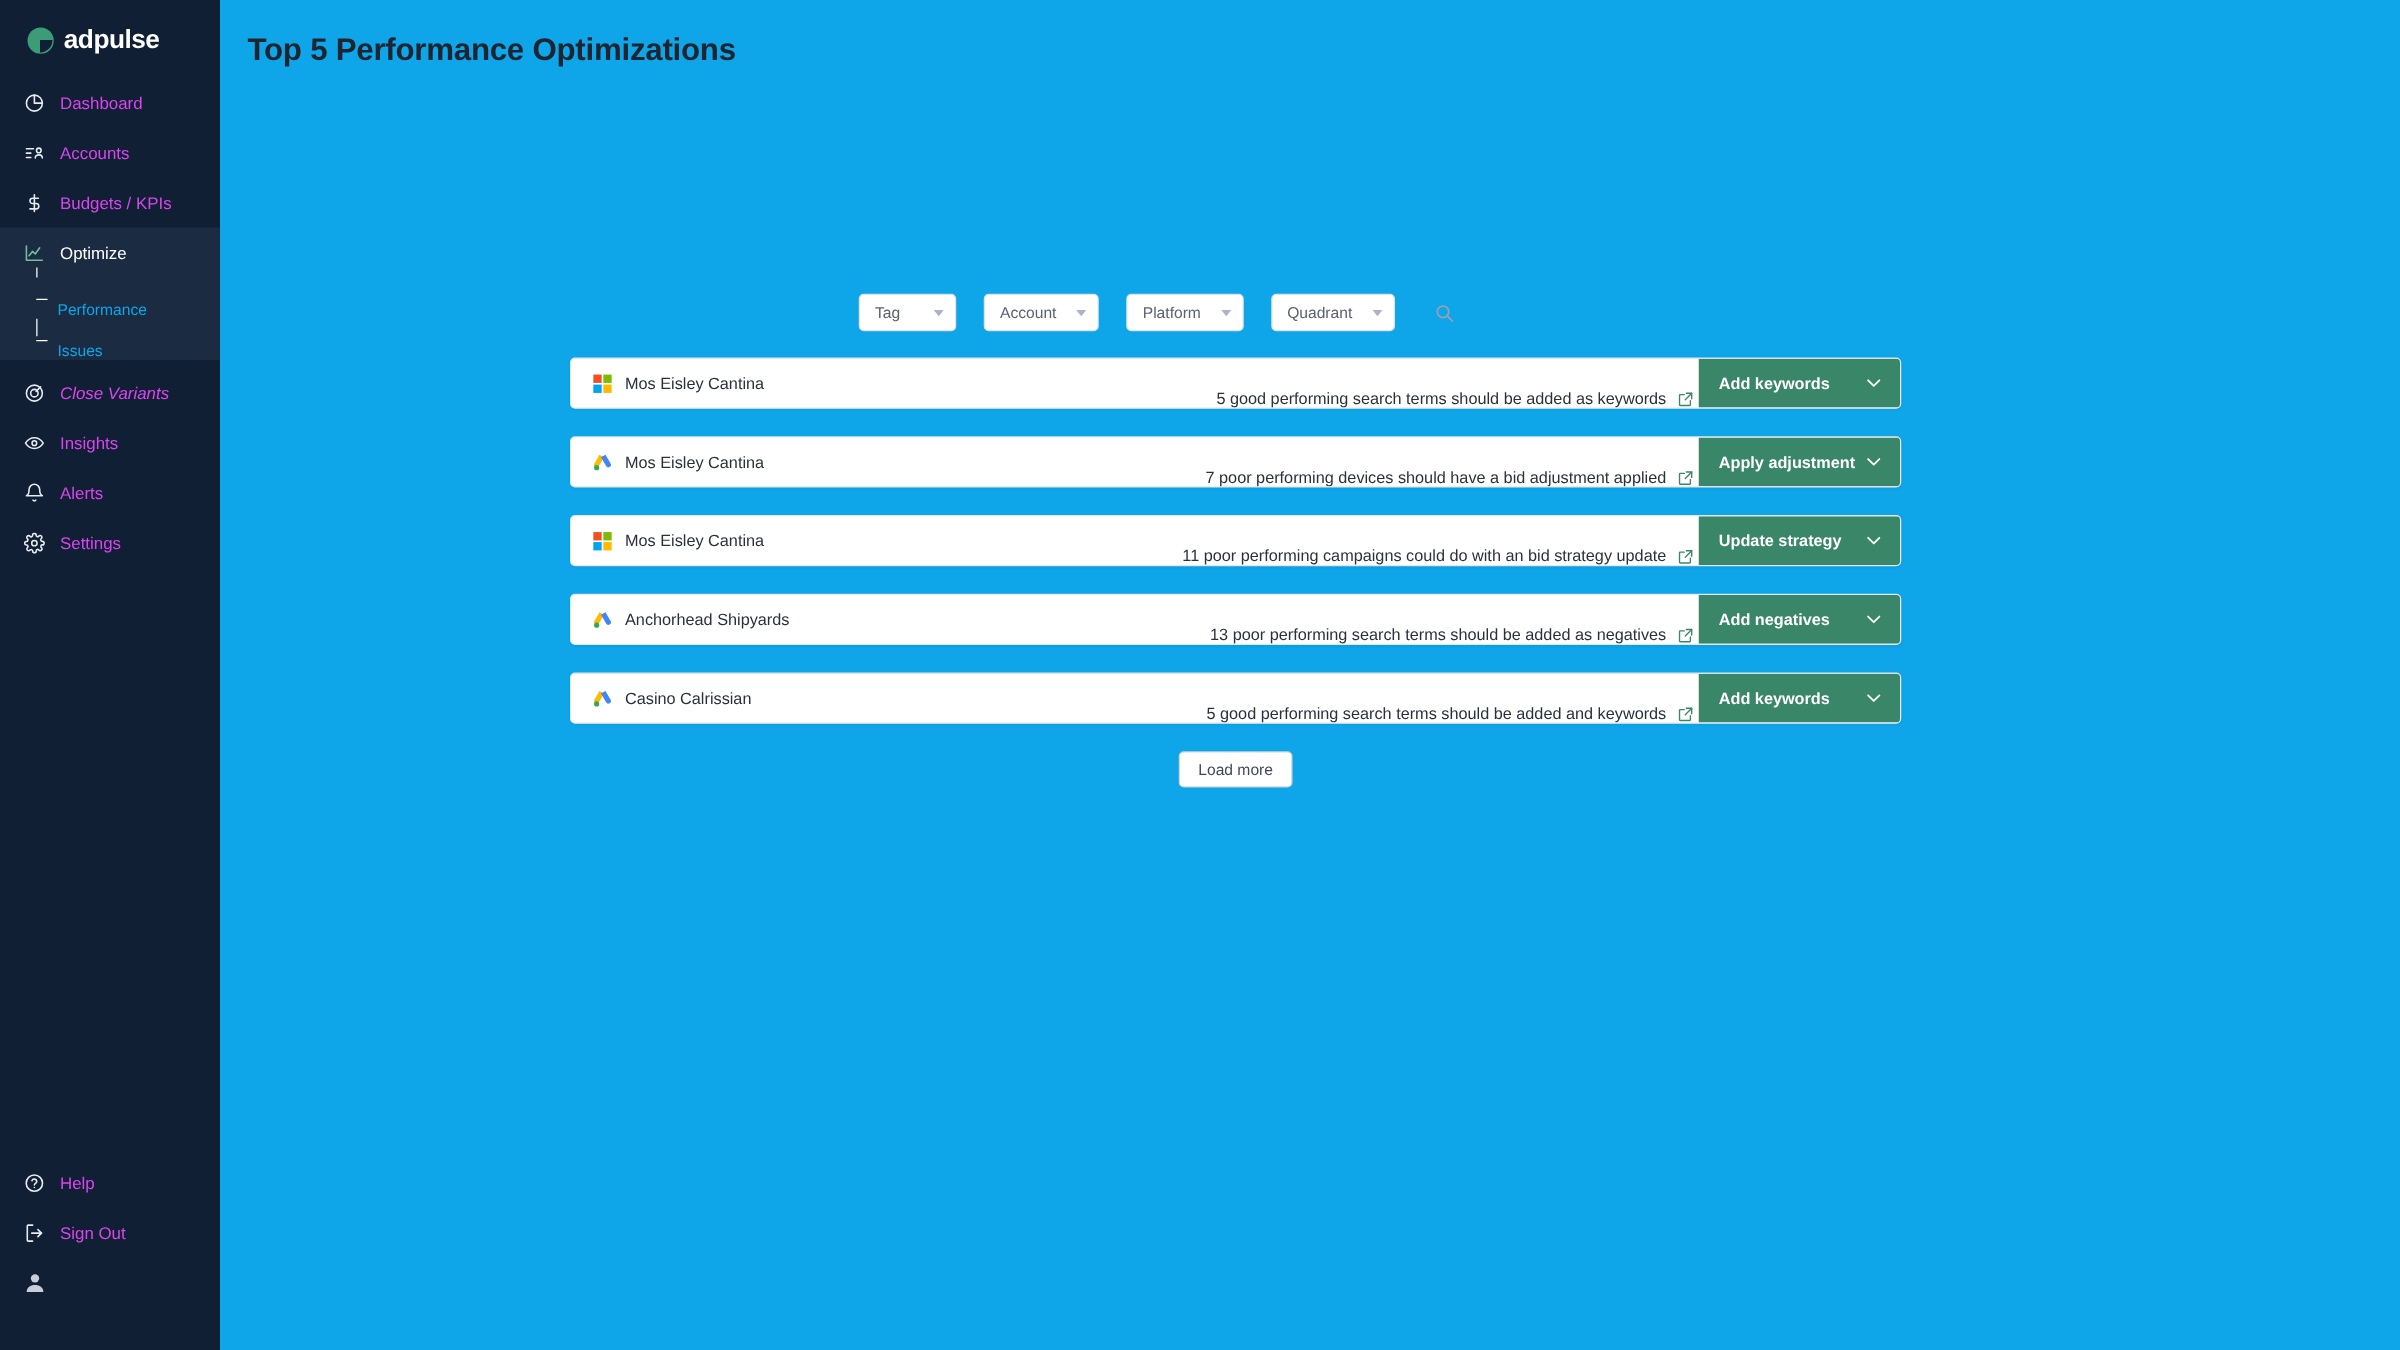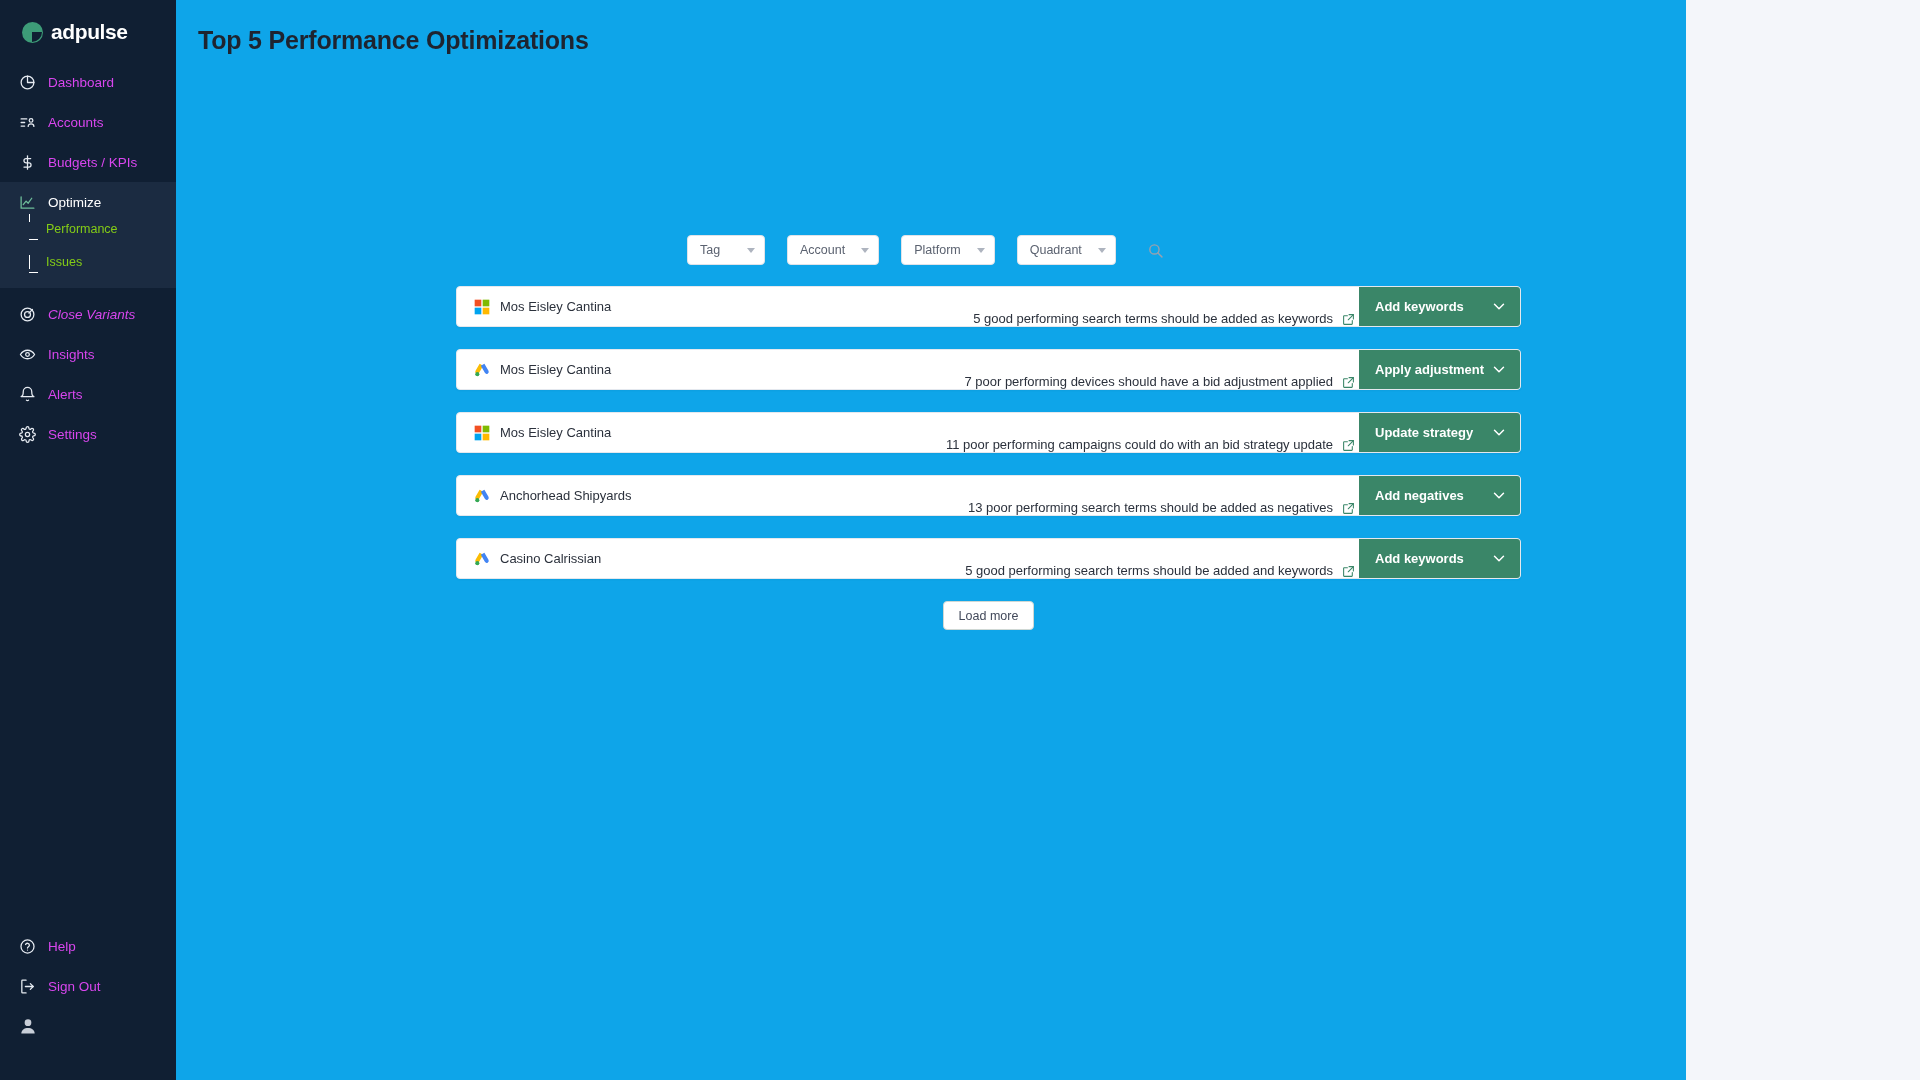--- a/index.html
+++ b/index.html
@@ -2,21 +2,21 @@
 <html><head>
 <meta charset="utf-8">
 <style>
   * { box-sizing: border-box; margin: 0; padding: 0; }
   html, body {
     width: 1920px; height: 1080px;
     font-family: "Liberation Sans", sans-serif;
     background: #f4f6fa;
     overflow: hidden;
   }
-  .app { display: flex; width: 1686px; height: 1080px; }
+  .app { display: flex; width: 1920px; height: 1080px; }
 
   
   .sidebar {
     width: 176px; min-width: 176px; height: 1080px;
     background: #101f33;
     display: flex; flex-direction: column;
     position: relative;
   }
   .logo-row {
     display: flex; align-items: center; gap: 8px;
@@ -53,23 +53,23 @@
   .nav-group-active .nav-item-parent { color: #ffffff; }
   .nav-group-active .nav-item-parent .ico svg { stroke: #6fbf9b; }
 
   .subnav { position: relative; }
   .subnav::before {
     content: ""; position: absolute;
     left: 29px; top: -8px; bottom: 19px;
     width: 1px; background: #ffffff;
   }
   .sub-item {
-    display: flex; align-items: flex-start;
+    display: flex; align-items: flex-end;
     height: 33px; padding-left: 46px;
-    color: #84cc16; font-size: 12.5px; cursor: pointer;
+    color: #0ea5e9; font-size: 12.5px; cursor: pointer;
     position: relative;
   }
   .sub-item::before {
     content: ""; position: absolute;
     left: 29px; top: 50%; width: 9px; height: 1px;
     background: #ffffff;
   }
   .sub-active { background: #1b2b41; }
   .sub-item-last { padding-bottom: 0; }
 

